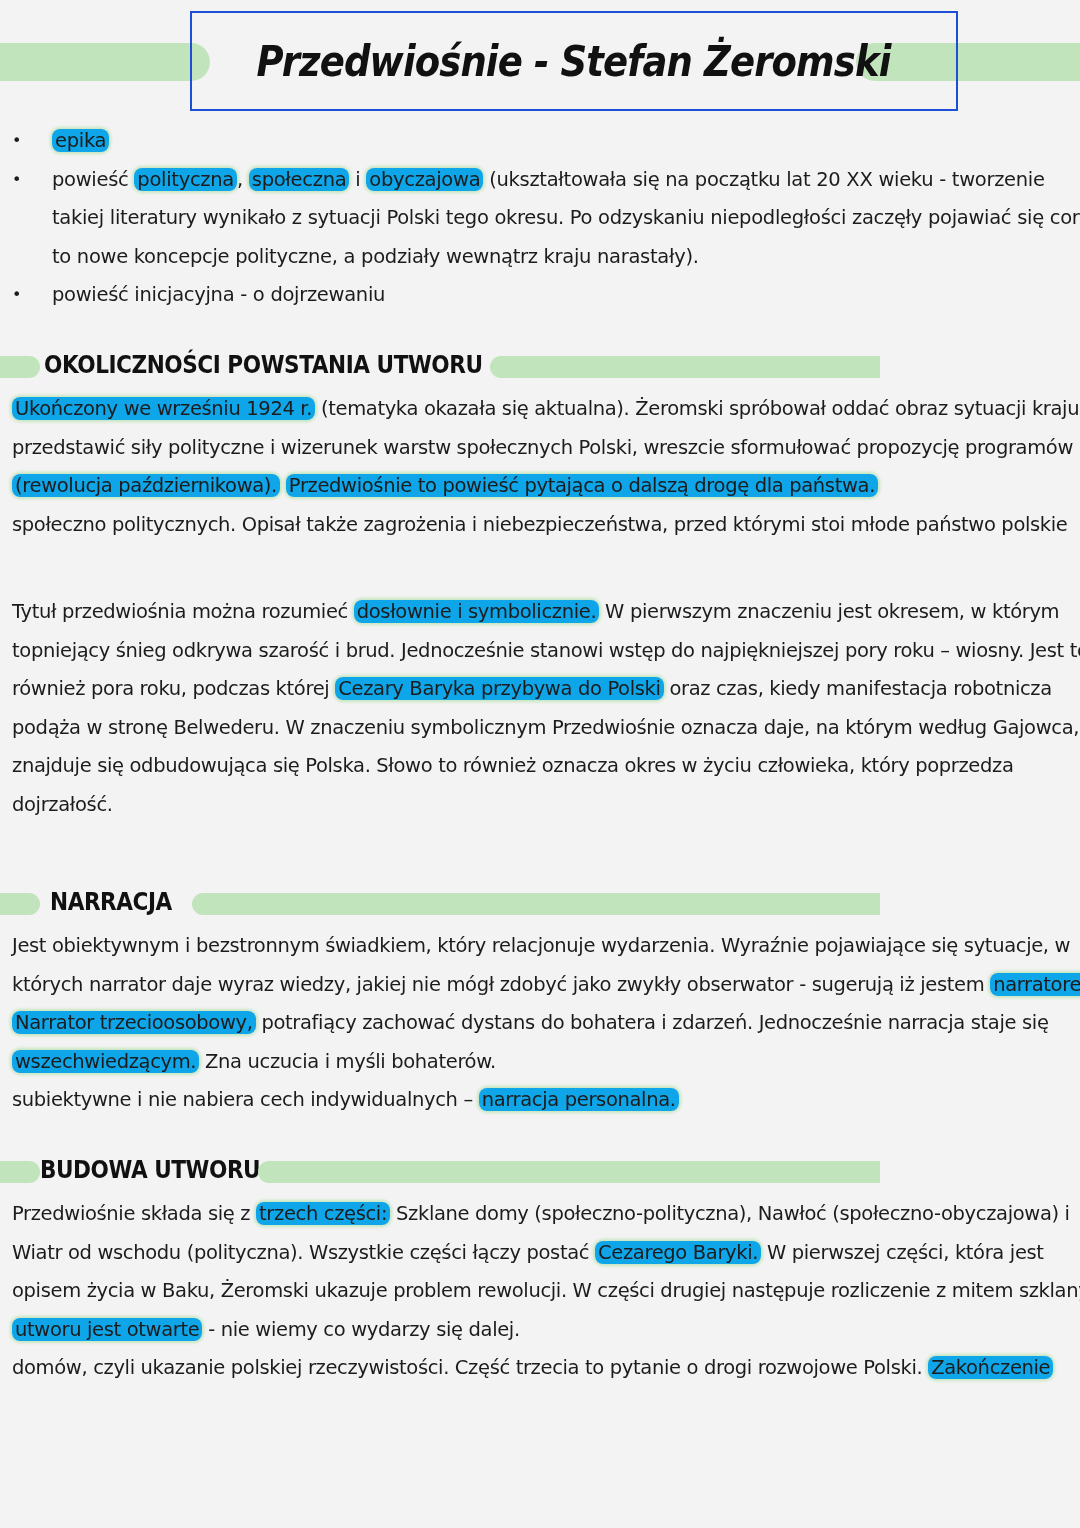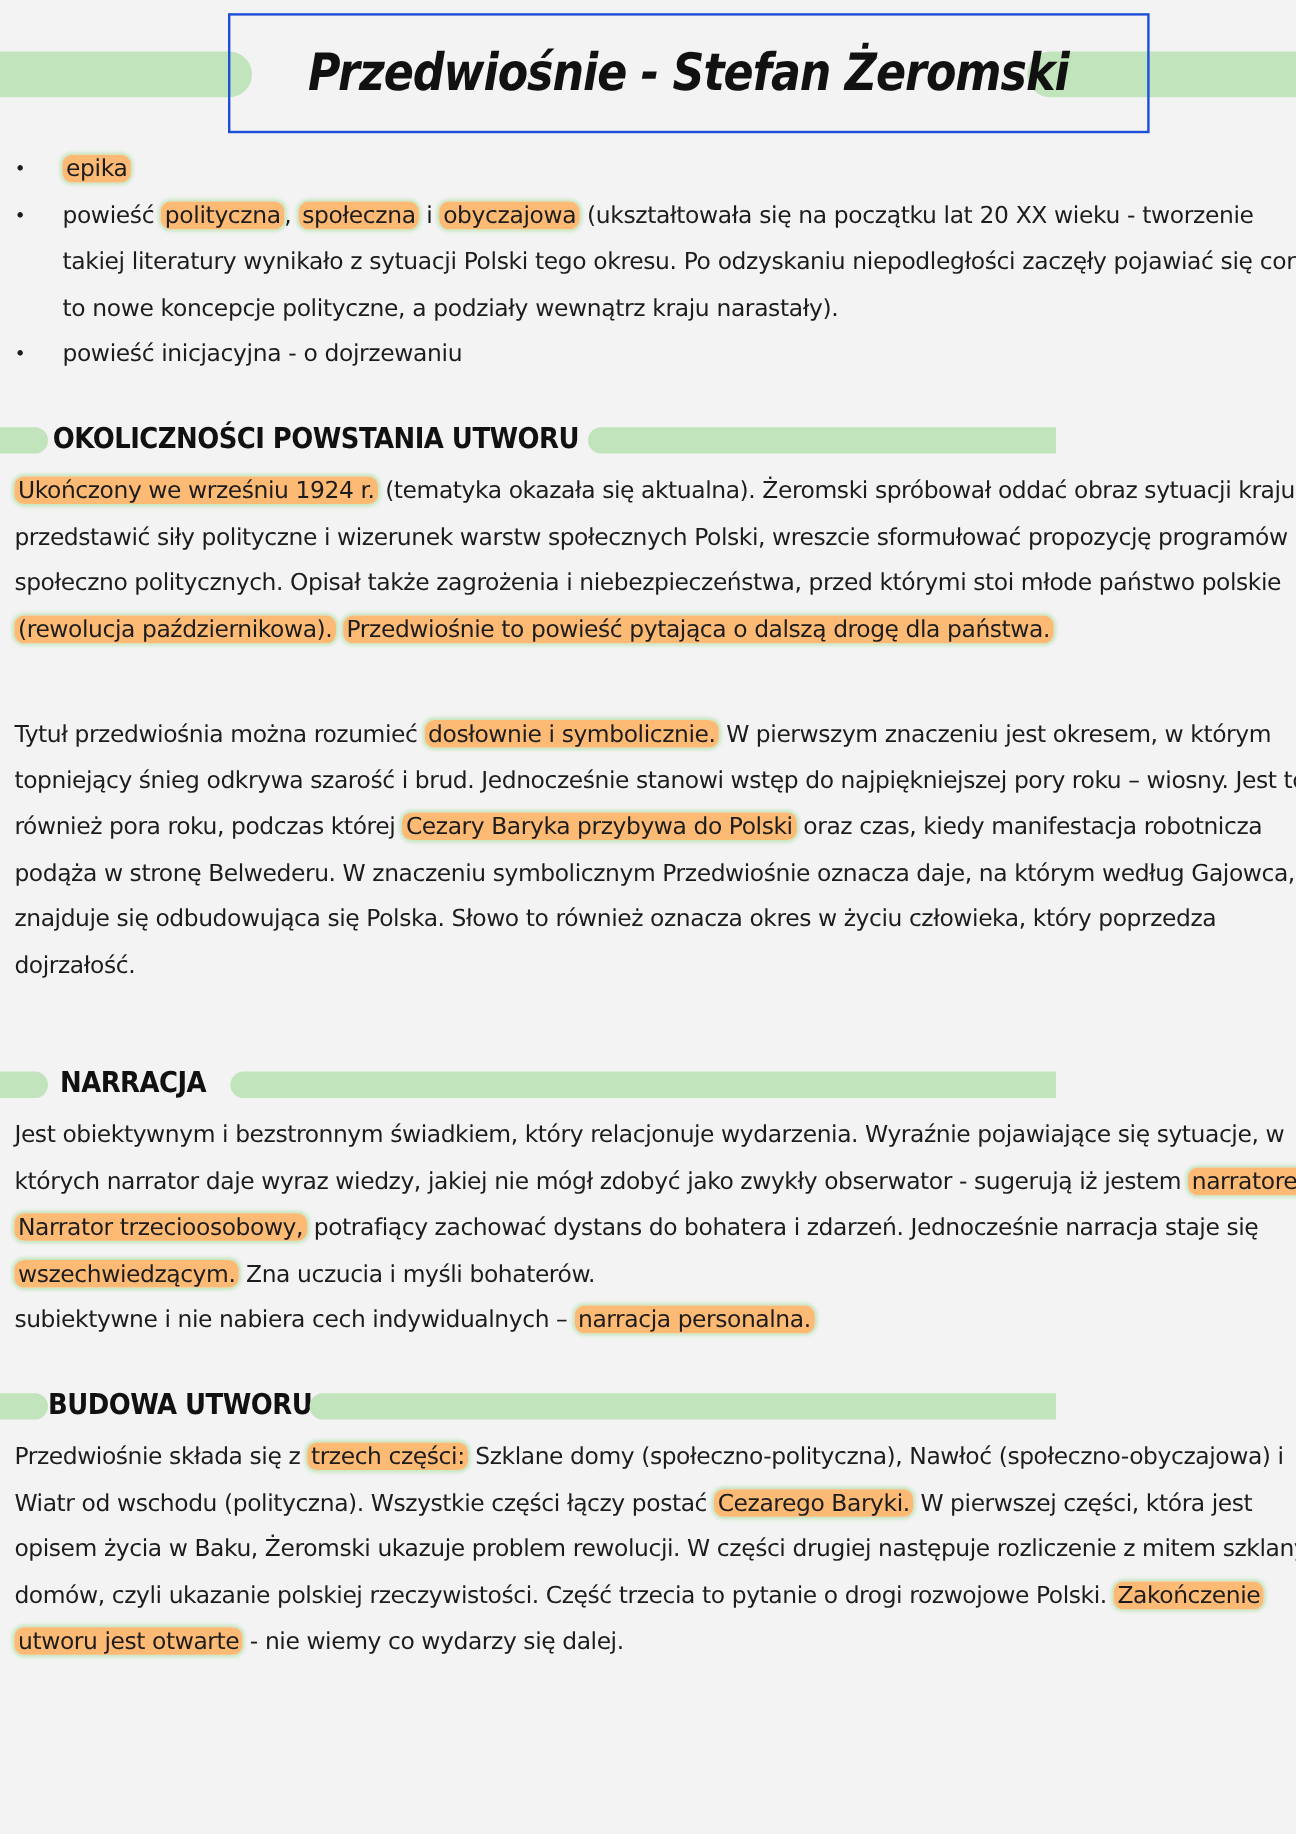--- a/index.html
+++ b/index.html
@@ -21,21 +21,21 @@
     font-family: "DejaVu Sans", sans-serif; font-size: 43px; font-weight: bold;
     letter-spacing: -1px; color: #111; transform: scaleX(0.86); white-space: nowrap;
   }
   .bullets { position: absolute; left: 12px; top: 122px; width: 1060px; }
   .bullet {
     display: flex; font-size: 19.5px; line-height: 38.5px; letter-spacing: -0.3px;
   }
   .bullet .dot { width: 40px; flex: none; font-size: 16px; }
   .bullet .txt { flex: 1; }
   .hl {
-    background: #fdba74; border-radius: 8px; padding: 0 3px;
+    background: #0ea5e9; border-radius: 8px; padding: 0 3px;
     box-shadow: 0 0 3px 2px #c6e6c0;
     box-decoration-break: clone; -webkit-box-decoration-break: clone;
   }
   .section { position: absolute; left: 0; width: 880px; }
   .sec-head { position: relative; height: 28px; }
   .sec-bar-left {
     position: absolute; left: 0; top: 1px; height: 22px; width: 40px;
     background: #c2e4bc; border-radius: 0 11px 11px 0;
   }
   .sec-bar-right {
@@ -82,22 +82,22 @@
 
 <div class="section" style="top:355px;">
   <div class="sec-head">
     <div class="sec-bar-left"></div>
     <div class="sec-title" style="left:44px;">OKOLICZNOŚCI POWSTANIA UTWORU</div>
     <div class="sec-bar-right" style="left:490px;"></div>
   </div>
   <div class="sec-body">
       <span class="line"><span class="hl">Ukończony we wrześniu 1924 r.</span><span> (tematyka okazała się aktualna). Żeromski spróbował oddać obraz sytuacji kraju,</span></span>
       <span class="line"><span>przedstawić siły polityczne i wizerunek warstw społecznych Polski, wreszcie sformułować propozycję programów</span></span>
+      <span class="line"><span class="hl">(rewolucja październikowa).</span><span> </span><span class="hl">Przedwiośnie to powieść pytająca o dalszą drogę dla państwa.</span></span>
       <span class="line"><span>społeczno politycznych. Opisał także zagrożenia i niebezpieczeństwa, przed którymi stoi młode państwo polskie</span></span>
-      <span class="line"><span class="hl">(rewolucja październikowa).</span><span> </span><span class="hl">Przedwiośnie to powieść pytająca o dalszą drogę dla państwa.</span></span>
     </div>
 </div>
 
 <div class="section" style="top:586px;">
   <div class="sec-body">
       <span class="line"><span>Tytuł przedwiośnia można rozumieć </span><span class="hl">dosłownie i symbolicznie.</span><span> W pierwszym znaczeniu jest okresem, w którym</span></span>
       <span class="line"><span>topniejący śnieg odkrywa szarość i brud. Jednocześnie stanowi wstęp do najpiękniejszej pory roku – wiosny. Jest to</span></span>
       <span class="line"><span>również pora roku, podczas której </span><span class="hl">Cezary Baryka przybywa do Polski</span><span> oraz czas, kiedy manifestacja robotnicza</span></span>
       <span class="line"><span>podąża w stronę Belwederu. W znaczeniu symbolicznym Przedwiośnie oznacza daje, na którym według Gajowca,</span></span>
       <span class="line"><span>znajduje się odbudowująca się Polska. Słowo to również oznacza okres w życiu człowieka, który poprzedza</span></span>
@@ -123,16 +123,16 @@
 <div class="section" style="top:1160px;">
   <div class="sec-head">
     <div class="sec-bar-left"></div>
     <div class="sec-title" style="left:40px;">BUDOWA UTWORU</div>
     <div class="sec-bar-right" style="left:258px;"></div>
   </div>
   <div class="sec-body">
       <span class="line"><span>Przedwiośnie składa się z </span><span class="hl">trzech części:</span><span> Szklane domy (społeczno-polityczna), Nawłoć (społeczno-obyczajowa) i</span></span>
       <span class="line"><span>Wiatr od wschodu (polityczna). Wszystkie części łączy postać </span><span class="hl">Cezarego Baryki.</span><span> W pierwszej części, która jest</span></span>
       <span class="line"><span>opisem życia w Baku, Żeromski ukazuje problem rewolucji. W części drugiej następuje rozliczenie z mitem szklanych</span></span>
+      <span class="line"><span class="hl">utworu jest otwarte</span><span> - nie wiemy co wydarzy się dalej.</span></span>
       <span class="line"><span>domów, czyli ukazanie polskiej rzeczywistości. Część trzecia to pytanie o drogi rozwojowe Polski. </span><span class="hl">Zakończenie</span></span>
-      <span class="line"><span class="hl">utworu jest otwarte</span><span> - nie wiemy co wydarzy się dalej.</span></span>
     </div>
 </div>
 
 </body></html>

